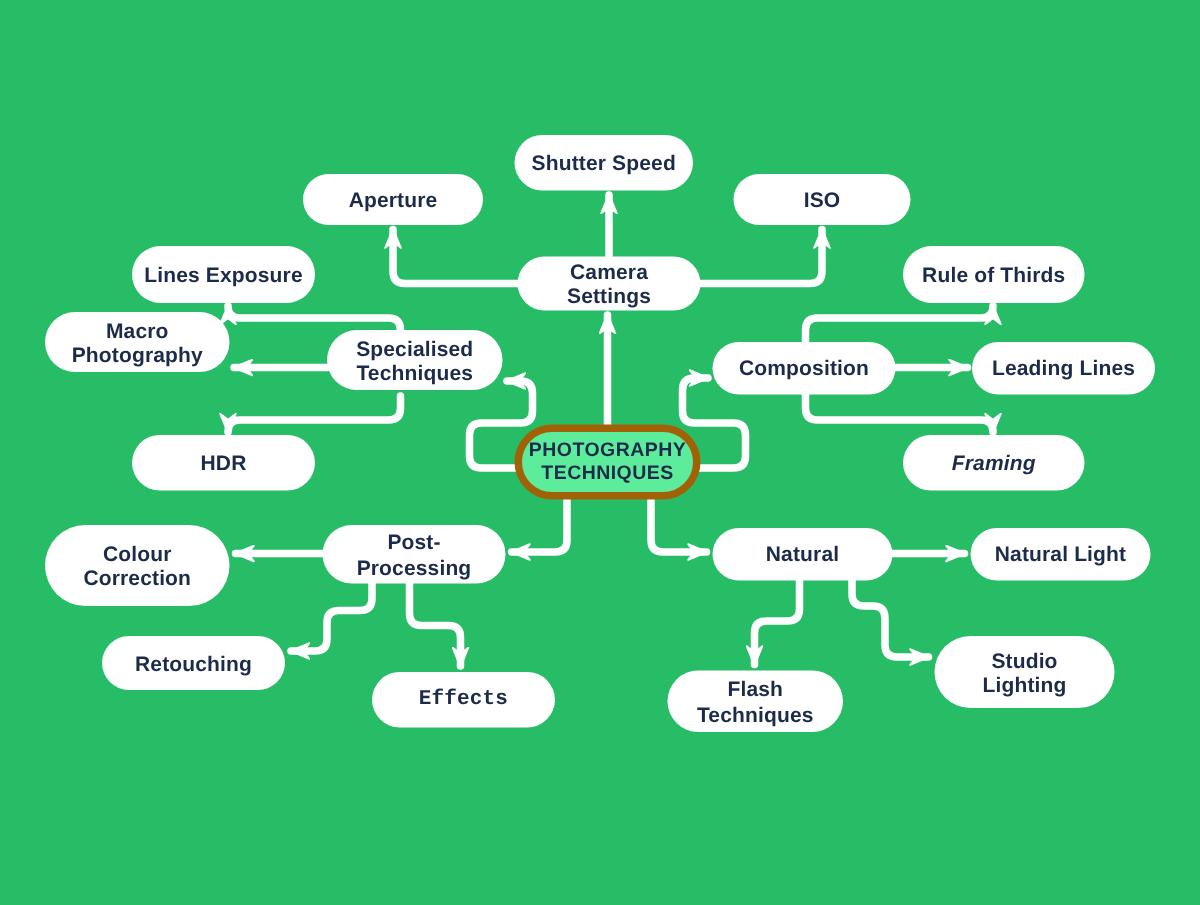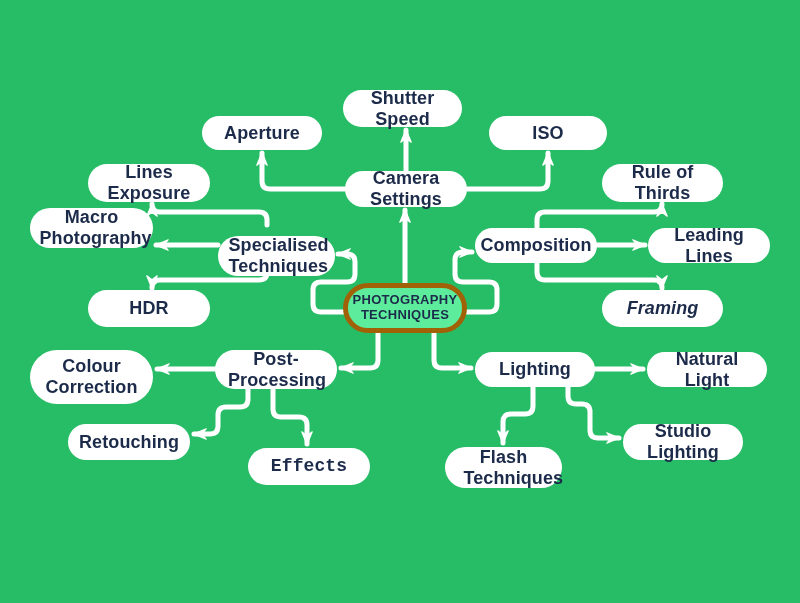--- a/index.html
+++ b/index.html
@@ -32,21 +32,21 @@
   }
   .node{
     position:absolute;
     box-sizing:border-box;
     background:var(--node-fill);
     border-radius:999px;
     display:flex;align-items:center;justify-content:center;
     text-align:center;
     color:var(--text);
     font-weight:700;
-    font-size:18px;
+    font-size:14px;
     line-height:1.15;
     letter-spacing:0.1px;
   }
   .node .label{display:block;padding:0 8px;}
   .node .label.narrow-80{max-width:80px;}
   .node .label.narrow-96{max-width:96px;}
   .node .label.narrow-104{max-width:104px;}
   .center-node{
     background:var(--center-fill);
     border:5px solid #a16207;
@@ -106,21 +106,21 @@
   <div class="node" style="left:343px;top:90px;width:119px;height:37px;">
     <span class="label">Shutter Speed</span>
   </div>
   <div class="node" style="left:202px;top:116px;width:120px;height:34px;">
     <span class="label">Aperture</span>
   </div>
   <div class="node" style="left:489px;top:116px;width:118px;height:34px;">
     <span class="label">ISO</span>
   </div>
 
-  <div class="node" style="left:218px;top:236px;width:117px;height:40px;">
+  <div class="node" style="left:218px;top:220px;width:117px;height:40px;">
     <span class="label narrow-96">Specialised Techniques</span>
   </div>
   <div class="node" style="left:88px;top:164px;width:122px;height:38px;">
     <span class="label">Lines Exposure</span>
   </div>
   <div class="node" style="left:30px;top:208px;width:123px;height:40px;">
     <span class="label narrow-104">Macro Photography</span>
   </div>
   <div class="node" style="left:88px;top:290px;width:122px;height:37px;">
     <span class="label">HDR</span>
@@ -146,25 +146,25 @@
     <span class="label narrow-96">Colour Correction</span>
   </div>
   <div class="node" style="left:68px;top:424px;width:122px;height:36px;">
     <span class="label">Retouching</span>
   </div>
   <div class="node" style="left:248px;top:448px;width:122px;height:37px;font-family:Liberation Mono, monospace;">
     <span class="label">Effects</span>
   </div>
 
   <div class="node" style="left:475px;top:352px;width:120px;height:35px;">
-    <span class="label">Lighting</span>
+    <span class="label">Natural</span>
   </div>
   <div class="node" style="left:647px;top:352px;width:120px;height:35px;">
     <span class="label">Natural Light</span>
   </div>
-  <div class="node" style="left:623px;top:424px;width:120px;height:36px;">
+  <div class="node" style="left:623px;top:424px;width:120px;height:48px;">
     <span class="label">Studio Lighting</span>
   </div>
   <div class="node" style="left:445px;top:447px;width:117px;height:41px;">
     <span class="label narrow-80">Flash Techniques</span>
   </div>
 
 </div>
 
 </body></html>

